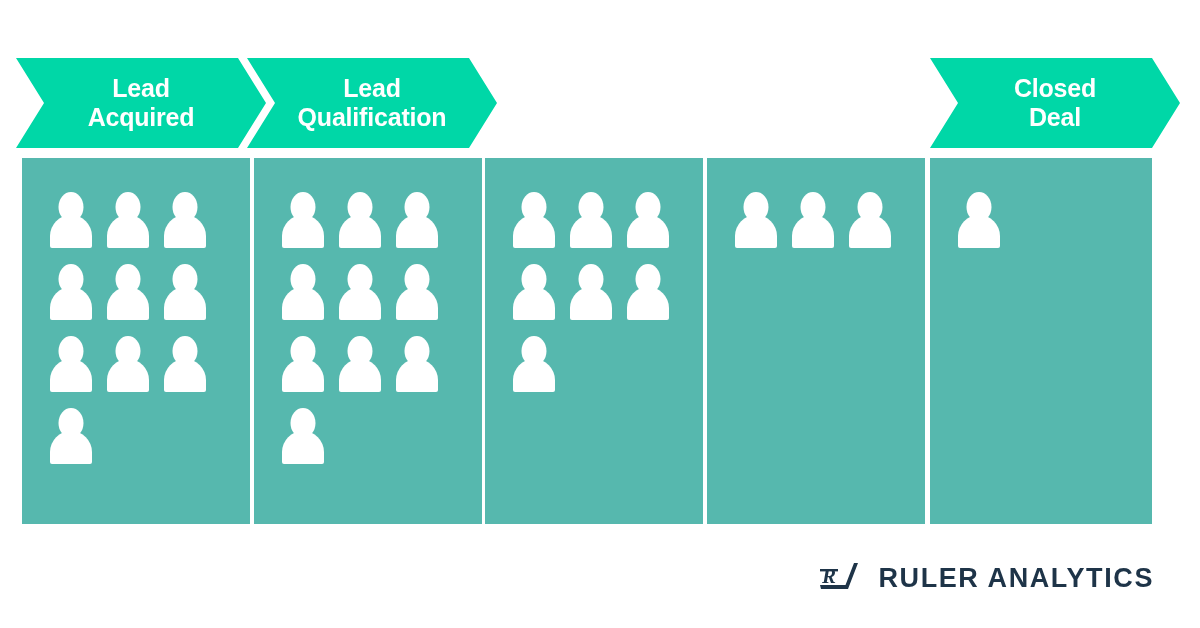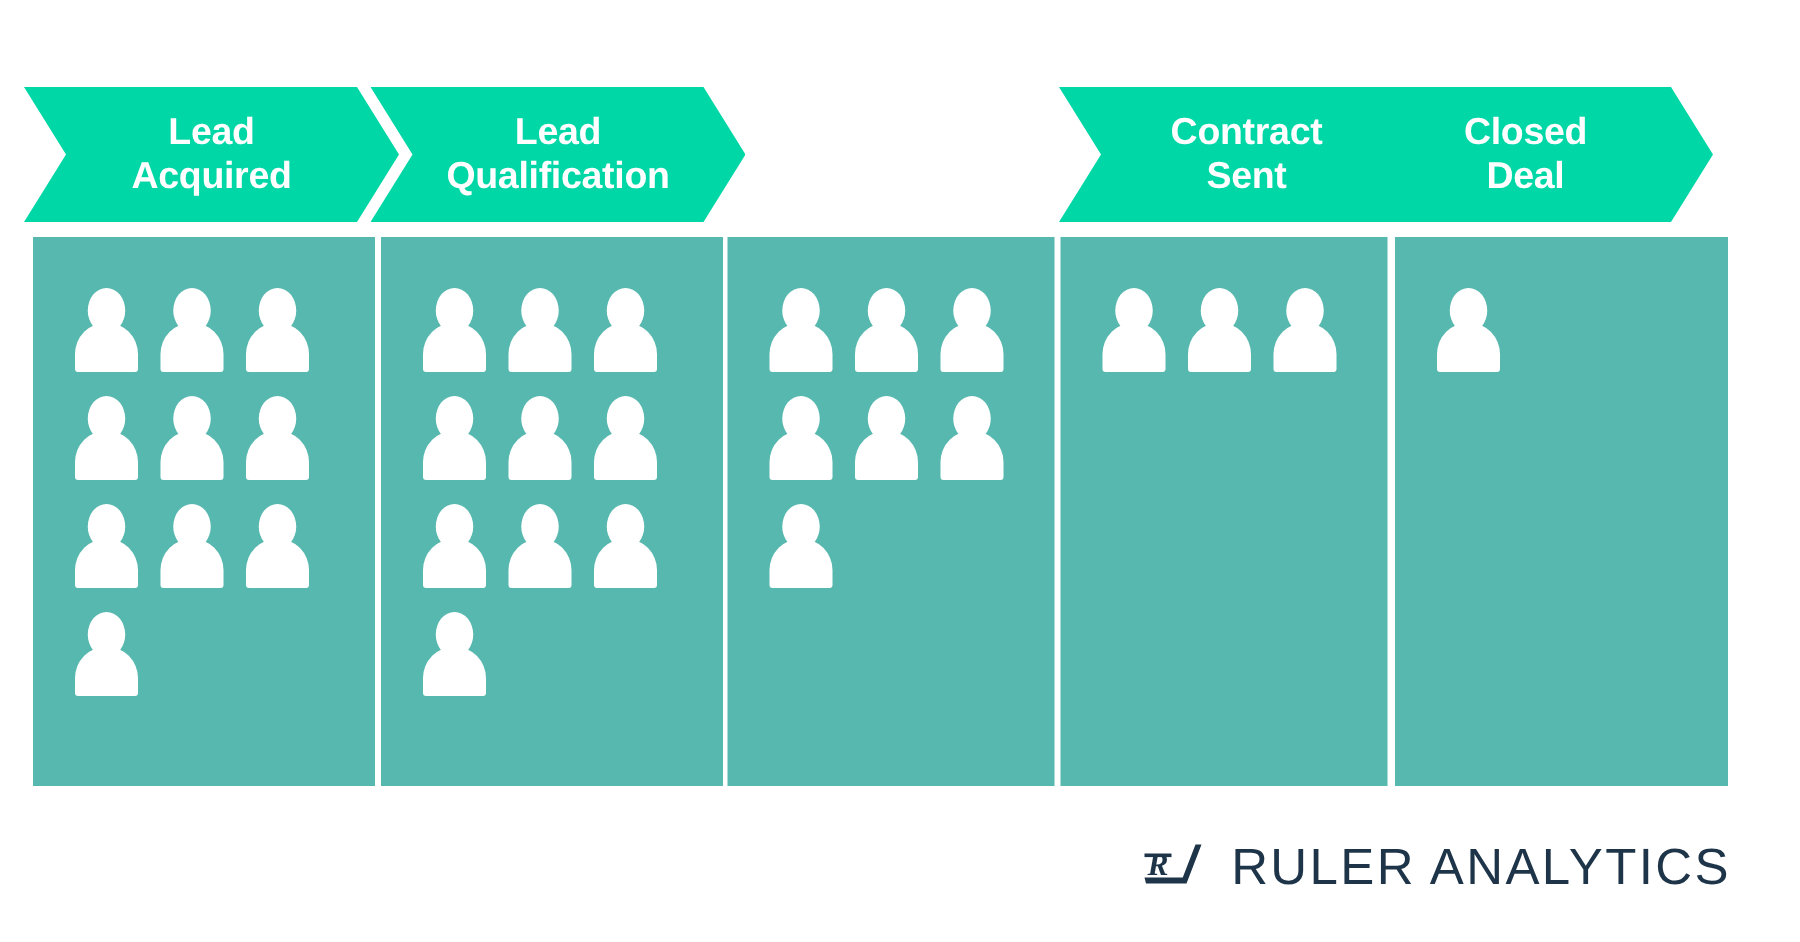--- a/index.html
+++ b/index.html
@@ -118,23 +118,23 @@
     height: 44px;
   }
   .logo-mark {
     width: 50px;
     height: 36px;
     margin-right: 14px;
     flex: 0 0 auto;
   }
   .logo-text {
     color: #1e3448;
-    font-size: 34px;
+    font-size: 27px;
     letter-spacing: 1.6px;
-    font-weight: normal;
+    font-weight: bold;
     white-space: nowrap;
   }
 </style>
 </head>
 <body>
 
 <div class="funnel">
 
   <div class="header-row">
 
@@ -144,27 +144,22 @@
 Acquired</div>
     </div>
 
     <div class="chevron" style="left:247px; width:250px;
                 clip-path: polygon(0 0, 222px 0, 250px 50%, 222px 100%, 0 100%, 28px 50%);">
       <div class="chevron-label">Lead
 Qualification</div>
     </div>
 
 
-    <div class="chevron" style="left:706px; width:250px;
-                clip-path: polygon(0 0, 222px 0, 250px 50%, 222px 100%, 0 100%, 28px 50%);">
-      <div class="chevron-label">Contract
-Sent</div>
-    </div>
-
-    <div class="chevron" style="left:892px; width:250px;
+
+    <div class="chevron" style="left:930px; width:250px;
                 clip-path: polygon(0 0, 222px 0, 250px 50%, 222px 100%, 0 100%, 28px 50%);">
       <div class="chevron-label">Closed
 Deal</div>
     </div>
 
   </div>
 
   <div class="body-row">
 
     <div class="stage-body" style="left:22px; width:228px;">

